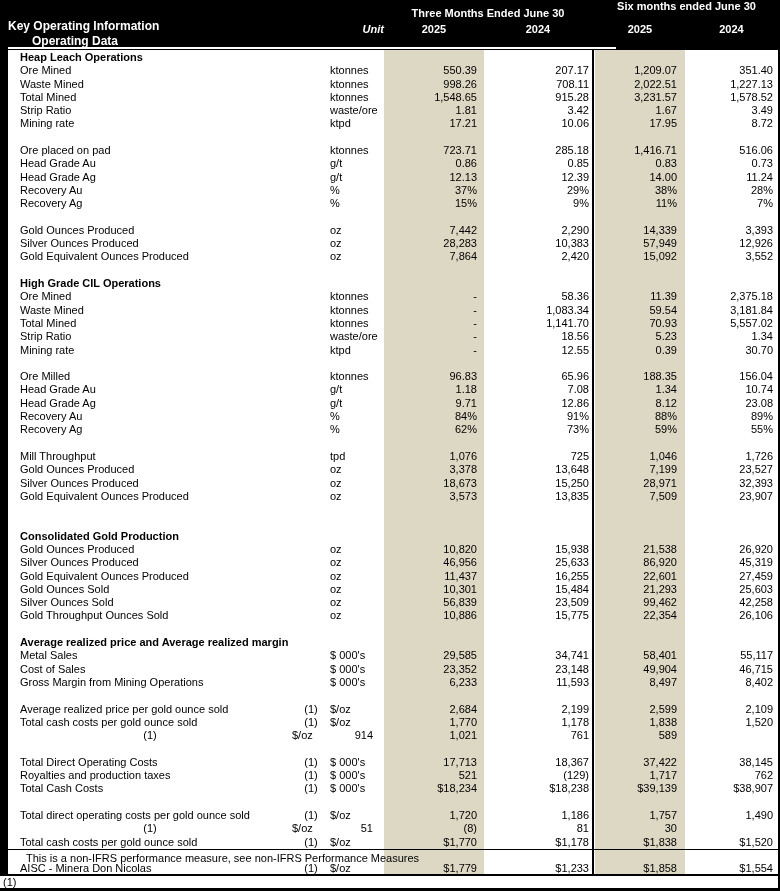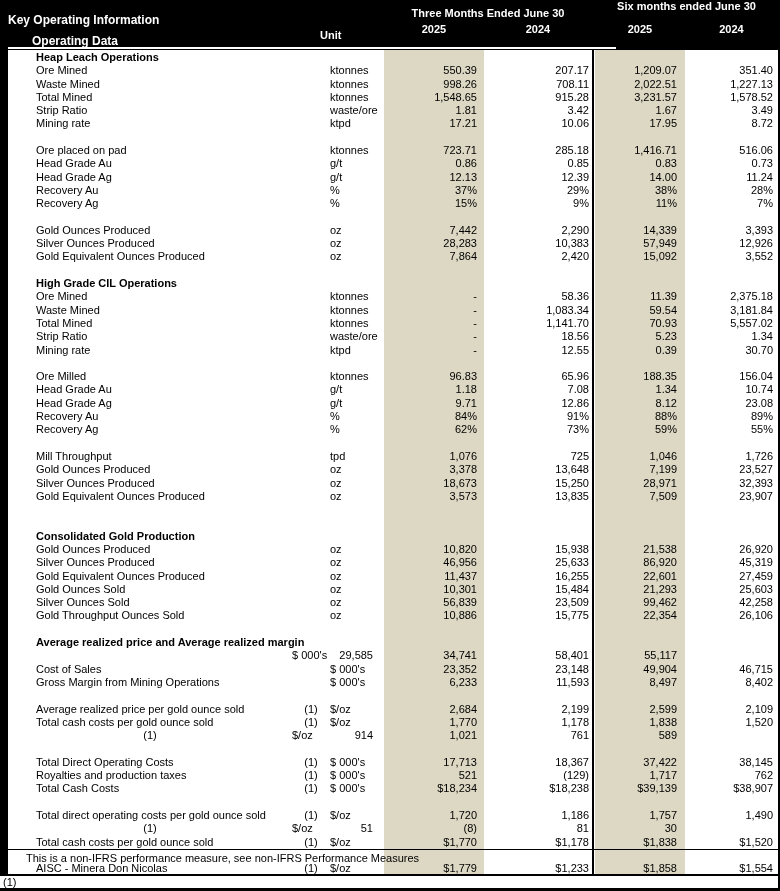--- a/index.html
+++ b/index.html
@@ -13,37 +13,37 @@
   #body-white   { left:8px;   top:50px;  width:770px; height:824px; background:#ffffff; }
   #shade-q2-25  { left:384px; top:50px;  width:100px; height:824px; background:#ddd8c3; }
   #shade-6m-25  { left:595px; top:50px;  width:90px;  height:824px; background:#ddd8c3; }
   #vdivider     { left:592px; top:50px;  width:2px;   height:838px; background:#000000; }
   #subtitle-rule{ left:8px;   top:47px;  width:608px; height:2px;   background:#ffffff; }
   #totals-rule  { left:8px;   top:849px; width:770px; height:1px;   background:#000000; }
   #footnote-rule{ left:0px;   top:874px; width:780px; height:2px;   background:#000000; }
   #footnote-band{ left:0px;   top:876px; width:778px; height:12px;  background:#ffffff; }
   
   .hdr { color:#ffffff; font-weight:bold; white-space:nowrap; }
-  #page-title    { left:8px;   top:13px; font-size:12px; }
+  #page-title    { left:8px;   top:19px; font-size:12px; }
   #page-subtitle { left:32px;  top:34px; font-size:12px; }
-  #unit-header   { left:320px; top:29px; width:64px;  text-align:left; }
+  #unit-header   { left:320px; top:23px; width:64px;  text-align:right;font-style:italic; }
   #group-3m      { left:384px; top:7px;  width:208px; text-align:center; }
   #group-6m      { left:595px; top:0;  width:183px; text-align:center; }
   #yr-1 { left:384px; top:23px; width:100px; text-align:center; }
   #yr-2 { left:484px; top:23px; width:108px; text-align:center; }
   #yr-3 { left:595px; top:23px; width:90px;  text-align:center; }
   #yr-4 { left:685px; top:23px; width:93px;  text-align:center; }
   
   #rows { left:8px; top:51px; width:768px; }
   .row {
     display:grid;
     grid-template-columns:284px 38px 46px 104px 112px 88px 96px;
     height:13.3px; line-height:13.3px; white-space:nowrap;
   }
-  .row .label { padding-left:28px; overflow:visible; }
+  .row .label { padding-left:12px; overflow:visible; }
   .row.section .label { font-weight:bold; }
   .row .ref  { text-align:center; }
   .row .unit { }
   .row .val  { text-align:right; padding-right:3px; }
   
   #footnote-ref  { left:3px;  top:876px; width:24px; line-height:12px; }
   #footnote-text { left:26px; top:852px; line-height:12px; white-space:nowrap; }
 </style>
 </head>
 <body>
@@ -403,20 +403,21 @@
     <div class="row section">
       <div class="label">Average realized price and Average realized margin</div>
       <div class="ref"></div>
       <div class="unit"></div>
       <div class="val"></div>
       <div class="val"></div>
       <div class="val"></div>
       <div class="val"></div>
     </div>
     <div class="row">
+      <div class="label">Metal Sales</div>
       <div class="ref"></div>
       <div class="unit">$ 000's</div>
       <div class="val">29,585</div>
       <div class="val">34,741</div>
       <div class="val">58,401</div>
       <div class="val">55,117</div>
     </div>
     <div class="row">
       <div class="label">Cost of Sales</div>
       <div class="ref"></div>

